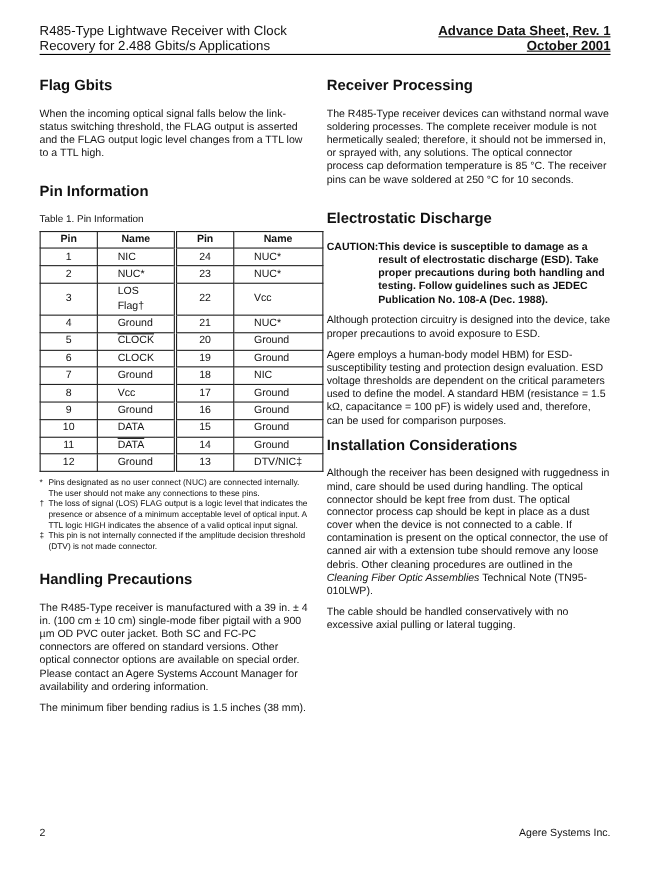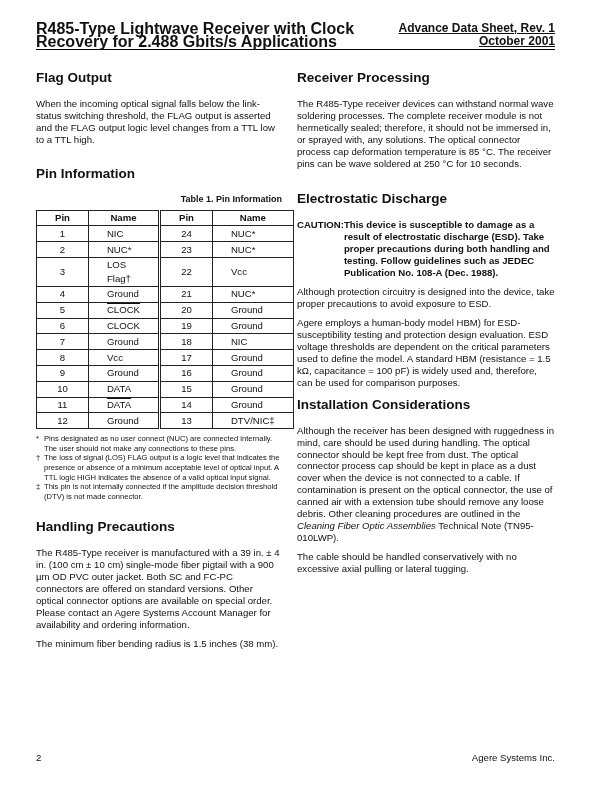--- a/index.html
+++ b/index.html
@@ -1,27 +1,27 @@
 <!DOCTYPE html>
 <html><head>
 <meta charset="utf-8">
 <style>
   html, body { margin: 0; padding: 0; background: #ffffff; }
   body { width: 611px; height: 791px; position: relative; overflow: hidden;
          font-family: "Liberation Sans", sans-serif; color: #111; }
   .header { position: absolute; left: 36px; top: 22px; width: 519px; height: 27px;
             border-bottom: 1px solid #000; }
-  .hdr-left { position: absolute; left: 0; top: 0; font-weight: bold; font-size: 16px; line-height: 13px; }
+  .hdr-left { position: absolute; left: 0; top: 0; font-weight: normal; font-size: 12px; line-height: 13px; }
   .hdr-right { position: absolute; right: 0; top: 0; font-weight: bold; font-size: 12px; line-height: 13px; text-align: right; text-decoration: underline; }
   .col { position: absolute; top: 70px; }
   .col-left { left: 36px; width: 246px; }
   .col-right { left: 297px; width: 258px; }
   h2 { font-size: 13.5px; font-weight: bold; margin: 0 0 12px 0; line-height: 16px; }
   p { font-size: 9.6px; line-height: 11.9px; margin: 0 0 7px 0; }
-  .tbl-title { font-size: 9px; font-weight: bold; margin: 0 0 6px 0; text-align: right; }
+  .tbl-title { font-size: 9px; font-weight: normal; margin: 0 0 6px 0; }
   table { border-collapse: collapse; font-size: 9.6px; }
   td, th { border: 1px solid #222; height: 14.8px; padding: 0 18px; line-height: 14px; }
   th { font-weight: bold; text-align: center; }
   td.pin { text-align: center; width: 22px; }
   td.name { width: 66px; }
   .sep { border-left: 3px double #222; }
   .over { text-decoration: overline; }
   .notes { font-size: 7.6px; line-height: 9.6px; margin-top: 5px; }
   .note { display: flex; }
   .note .mk { width: 8px; flex: 0 0 8px; }
@@ -38,21 +38,21 @@
     <div>R485-Type Lightwave Receiver with Clock</div>
     <div>Recovery for 2.488 Gbits/s Applications</div>
   </div>
   <div class="hdr-right">
     <div>Advance Data Sheet, Rev. 1</div>
     <div>October 2001</div>
   </div>
 </div>
 
 <div class="col col-left">
-  <h2>Flag Output</h2>
+  <h2>Flag Gbits</h2>
   <p style="margin-bottom:20px">When the incoming optical signal falls below the link-status switching threshold, the FLAG output is asserted and the FLAG output logic level changes from a TTL low to a TTL high.</p>
 
   <h2>Pin Information</h2>
   <div class="tbl-title">Table 1. Pin Information</div>
   <table>
     <thead>
       <tr>
         <th>Pin</th>
         <th>Name</th>
         <th class="sep">Pin</th>

